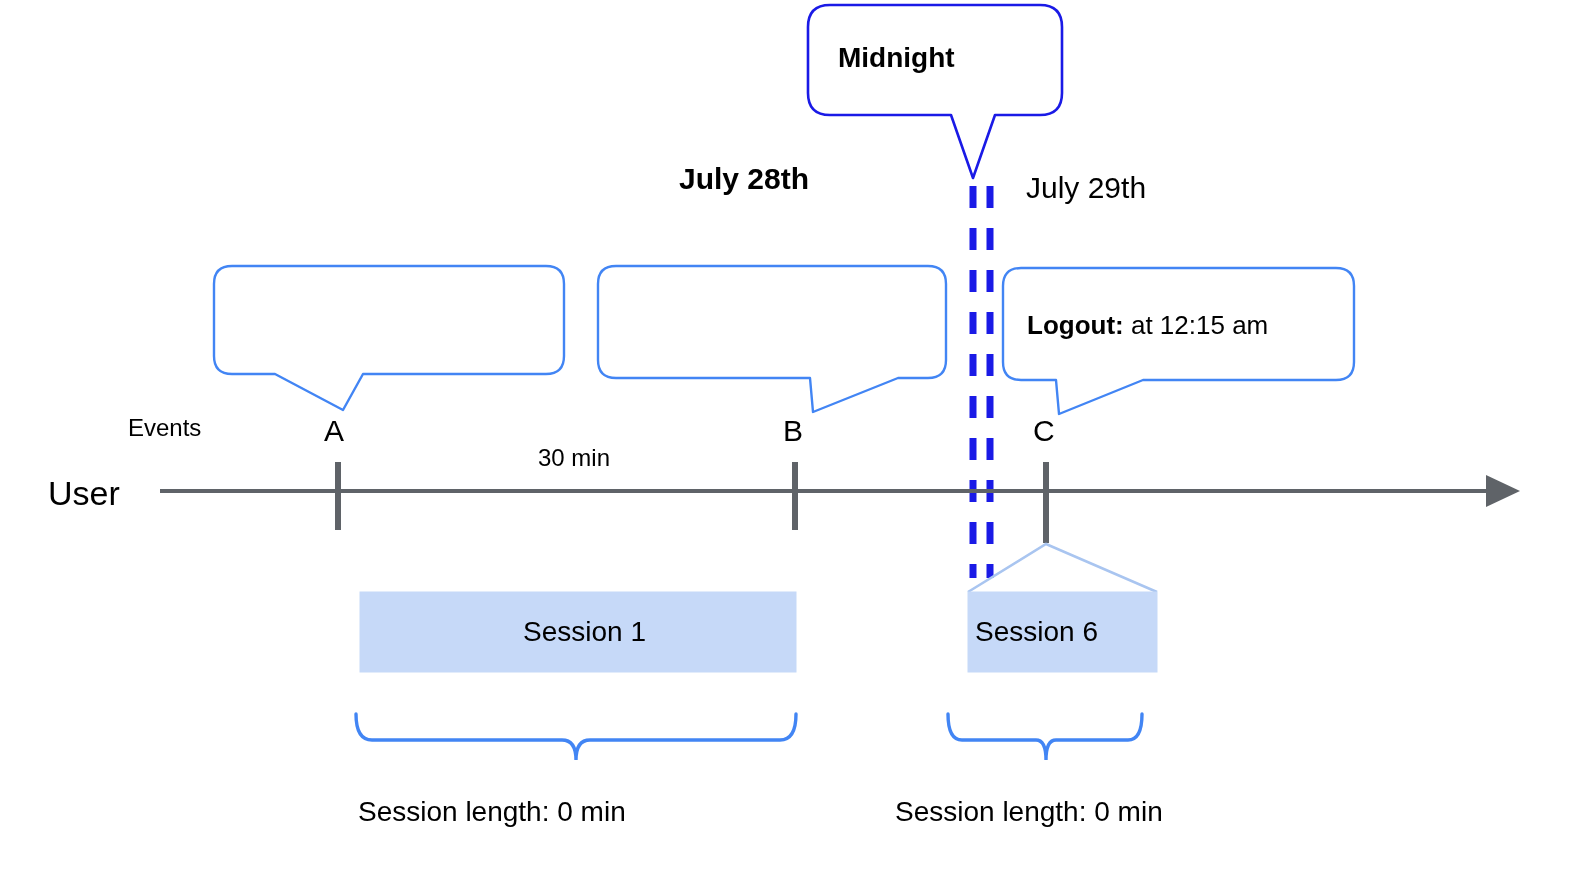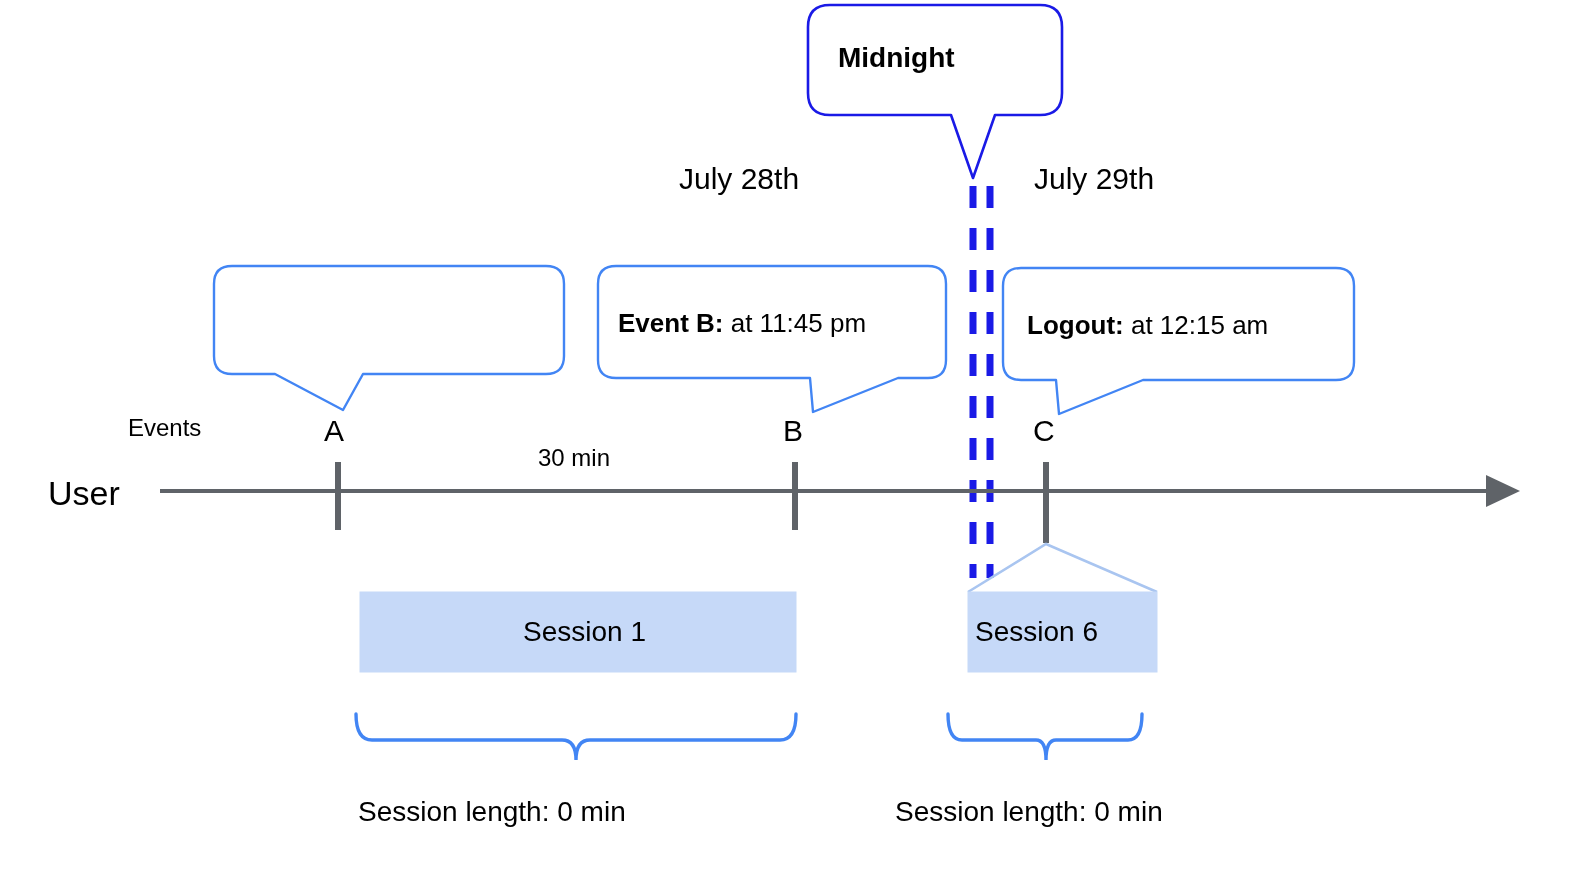--- a/index.html
+++ b/index.html
@@ -14,22 +14,22 @@
   .callout-text{position:absolute;white-space:nowrap;font-size:26px;color:#000;}
   .callout-text b{font-weight:bold;}
 
   .t-midnight{left:838px; top:42px; font-size:28px; font-weight:bold;}
   .t-login{left:234px; top:306px;}
   .t-eventb{left:618px; top:308px;}
   .t-logout{left:1027px; top:310px;}
 
   
   .t-date{position:absolute;font-size:30px;white-space:nowrap;}
-  .t-july28{left:679px; top:162px;}
-  .t-july29{left:1026px; top:162px;margin-left:8px;}
+  .t-july28{left:679px; top:162px;font-weight:bold;}
+  .t-july29{left:1026px; top:171px;}
 
   
   .t-events{left:128px; top:414px; font-size:24px;}
   .t-user{left:48px; top:474px; font-size:34px;}
 
   
   .t-tick{position:absolute;font-size:30px;white-space:nowrap;}
   .t-a{left:324px; top:414px;}
   .t-b{left:783px; top:414px;}
   .t-c{left:1033px; top:414px;}
@@ -161,23 +161,20 @@
     </g>
   </svg>
 
   <div class="callout-text t-midnight">Midnight</div>
 
   <div class="t-date t-july28 lbl">July 28th</div>
 
   <div class="t-date t-july29 lbl">July 29th</div>
 
 
-  <div class="callout-text t-eventb">
-    <b>Event B:</b><span> at 11:45 pm</span>
-  </div>
 
   <div class="callout-text t-logout">
     <b>Logout:</b><span> at 12:15 am</span>
   </div>
 
   <div class="lbl t-events">Events</div>
 
   <div class="lbl t-user">User</div>
 
   <div class="t-tick t-a">A</div>

